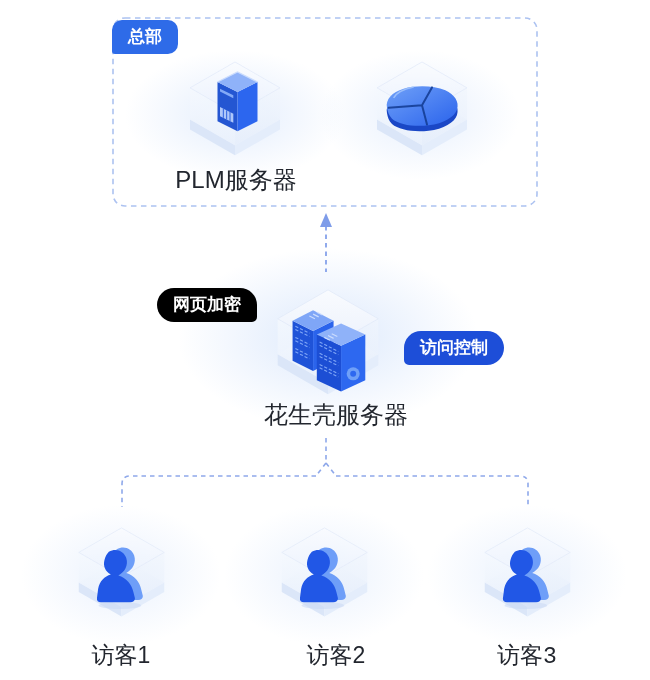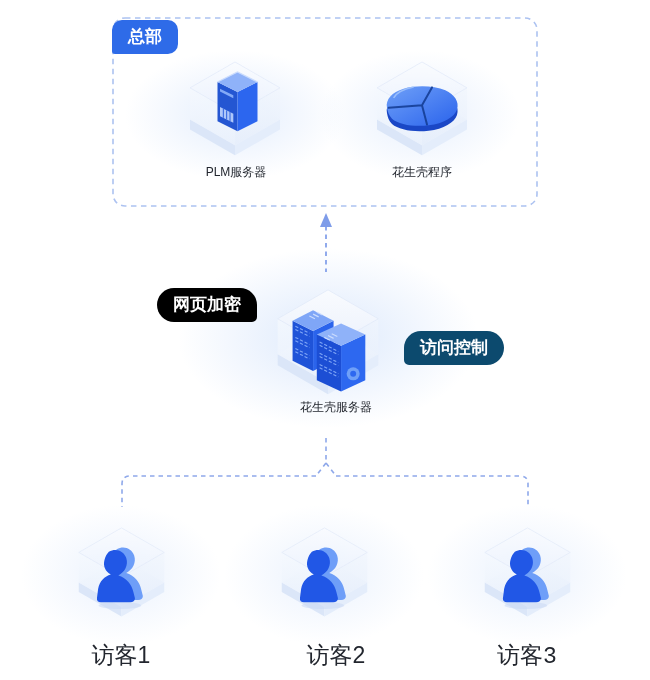--- a/index.html
+++ b/index.html
@@ -4,24 +4,24 @@
 <style>
   html,body{margin:0;padding:0;background:#ffffff;}
   body{font-family:"Liberation Sans","DejaVu Sans",sans-serif;}
   .canvas{position:relative;width:634px;height:680px;background:#ffffff;overflow:hidden;}
   .glow{position:absolute;border-radius:50%;
         background:radial-gradient(closest-side,rgba(219,232,252,0.95),rgba(219,232,252,0));}
   .badge{position:absolute;height:34px;line-height:34px;color:#fff;font-weight:700;
          text-align:center;padding:0 16px;font-size:17px;white-space:nowrap;z-index:6;}
   .badge-blue{background:#2E6BE8;border-radius:10px 10px 10px 3px;}
   .badge-teal-r{background:#000000;border-radius:17px 17px 5px 17px;}
-  .badge-teal-l{background:#0c4a6e;border-radius:17px 17px 17px 5px;}
+  .badge-teal-l{background:#1d4ed8;border-radius:17px 17px 17px 5px;}
   .node-label{position:absolute;color:#22262E;font-weight:500;transform:translateX(-50%);
               white-space:nowrap;z-index:5;}
-  .lbl-20{font-size:12px;}
+  .lbl-20{font-size:24px;}
   .lbl-19{font-size:23px;}
   svg.layer{position:absolute;overflow:visible;z-index:4;}
 </style>
 </head>
 <body>
 
 <div class="canvas">
 
   <svg width="0" height="0" style="position:absolute" aria-hidden="true">
     <defs>
@@ -111,21 +111,20 @@
   <svg class="layer" style="left:185px;top:60px;" width="100" height="99" viewBox="0 0 120 118">
     <use href="#cube"></use>
       <use href="#tower"></use>
   </svg>
   <div class="node-label lbl-20" style="left:236px;top:164px;">PLM服务器</div>
 
   <svg class="layer" style="left:372px;top:60px;" width="100" height="99" viewBox="0 0 120 118">
     <use href="#cube"></use>
       <use href="#peanut"></use>
   </svg>
-  <div class="node-label lbl-20" style="left:422px;top:164px;">花生壳程序</div>
 
   <svg class="layer" style="left:300px;top:205px;" width="60" height="75">
     <path d="M26 21 L26 67" stroke="#7E9CE9" stroke-width="1.7" stroke-dasharray="4.5 4" fill="none"></path>
     <polygon points="26,8 20,22 32,22" fill="#7E9CE9"></polygon>
   </svg>
 
   <div class="badge badge-teal-r" style="left:157px;top:288px;"><span>网页加密</span></div>
 
   <div class="badge badge-teal-l" style="left:404px;top:331px;"><span>访问控制</span></div>
 

